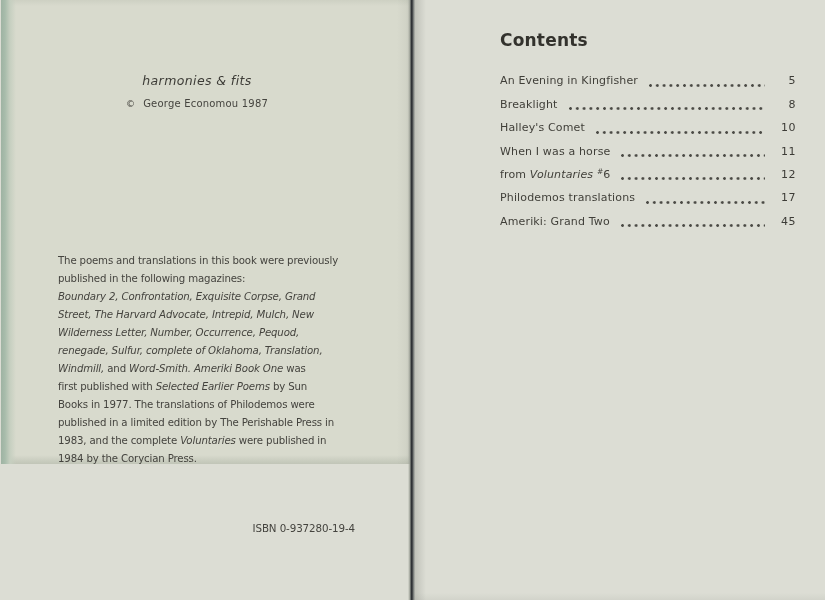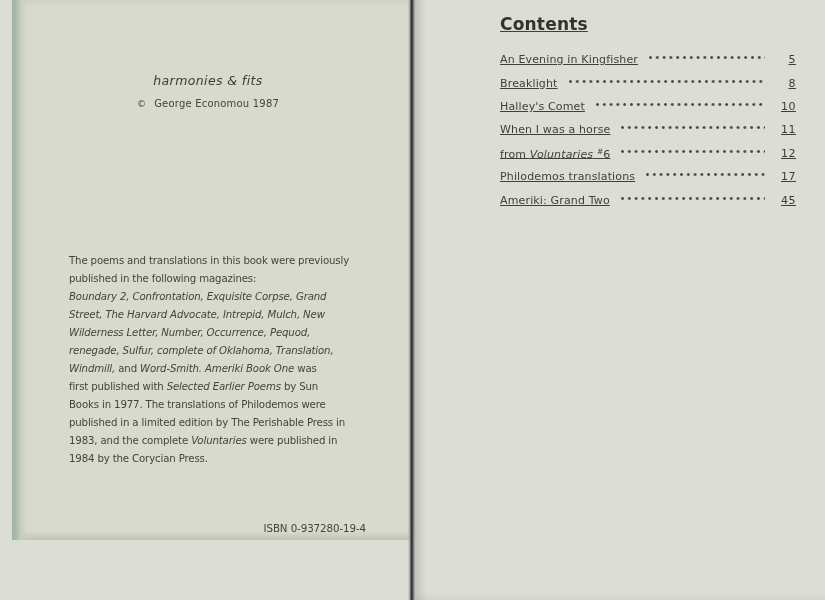--- a/index.html
+++ b/index.html
@@ -2,21 +2,21 @@
 <html><head>
 <meta charset="utf-8">
 <style>
   html,body{margin:0;padding:0;}
   .spread{
     position:relative;width:825px;height:600px;overflow:hidden;
     font-family:"DejaVu Sans",sans-serif;background:#dcddd4;
   }
   
   .page-left{
-    position:absolute;left:12px;top:0;width:412px;height:540px;
+    position:absolute;left:1px;top:0;width:412px;height:464px;
     background-color:#d8dacd;
     background-image:
       linear-gradient(270deg, rgba(75,80,75,0.20) 0px, rgba(75,80,75,0.05) 7px, rgba(75,80,75,0) 16px),
       linear-gradient(90deg, #9eb3a3 0px, #a8bcab 4px, #c6cfc0 9px, rgba(216,218,205,0) 15px),
       linear-gradient(0deg, rgba(110,122,106,0.22) 0px, rgba(110,122,106,0) 9px),
       linear-gradient(180deg, rgba(110,122,106,0.10) 0px, rgba(110,122,106,0) 6px);
   }
   
   .page-right{
     position:absolute;left:412px;top:0;width:413px;height:600px;
@@ -46,25 +46,25 @@
     white-space:pre;letter-spacing:-0.15px;
   }
   .it{font-style:italic;}
   .sup{font-size:7.5px;vertical-align:3.5px;letter-spacing:0;}
   .colophon{
     position:absolute;right:58px;top:495px;z-index:2;text-align:right;
     font-size:10.3px;line-height:13.3px;color:#44433e;white-space:pre;letter-spacing:-0.1px;
   }
   .colophon .isbn{margin-bottom:11px;}
   
-  .toc{position:absolute;left:88px;top:14px;width:296px;z-index:2;color:#403f39;text-decoration:underline;}
+  .toc{position:absolute;left:88px;top:30px;width:296px;z-index:2;color:#403f39;}
   .toc-heading{
     font-size:17px;font-weight:bold;color:#33322d;margin:0 0 14px 0;letter-spacing:0.2px;
   }
-  .toc-row{display:flex;align-items:center;height:23.4px;font-size:11px;}
+  .toc-row{display:flex;align-items:flex-end;height:23.4px;font-size:11px;}
   .toc-title{white-space:nowrap;letter-spacing:0.15px;color:#403f39;}
   .toc-dots{flex:1 1 auto;height:0;margin:0 7px 0 9px;position:relative;min-width:20px;}
   .toc-dots::after{
     content:"";position:absolute;left:2px;right:0;top:-4.5px;height:5px;
     background-image:radial-gradient(circle at 1.5px 2.5px, #4b4a45 1.15px, rgba(75,74,69,0) 1.6px);
     background-size:6.8px 5px;background-repeat:repeat-x;
   }
   .toc-page{min-width:24px;text-align:right;letter-spacing:0.5px;color:#3d3c37;}
 </style>
 </head>

